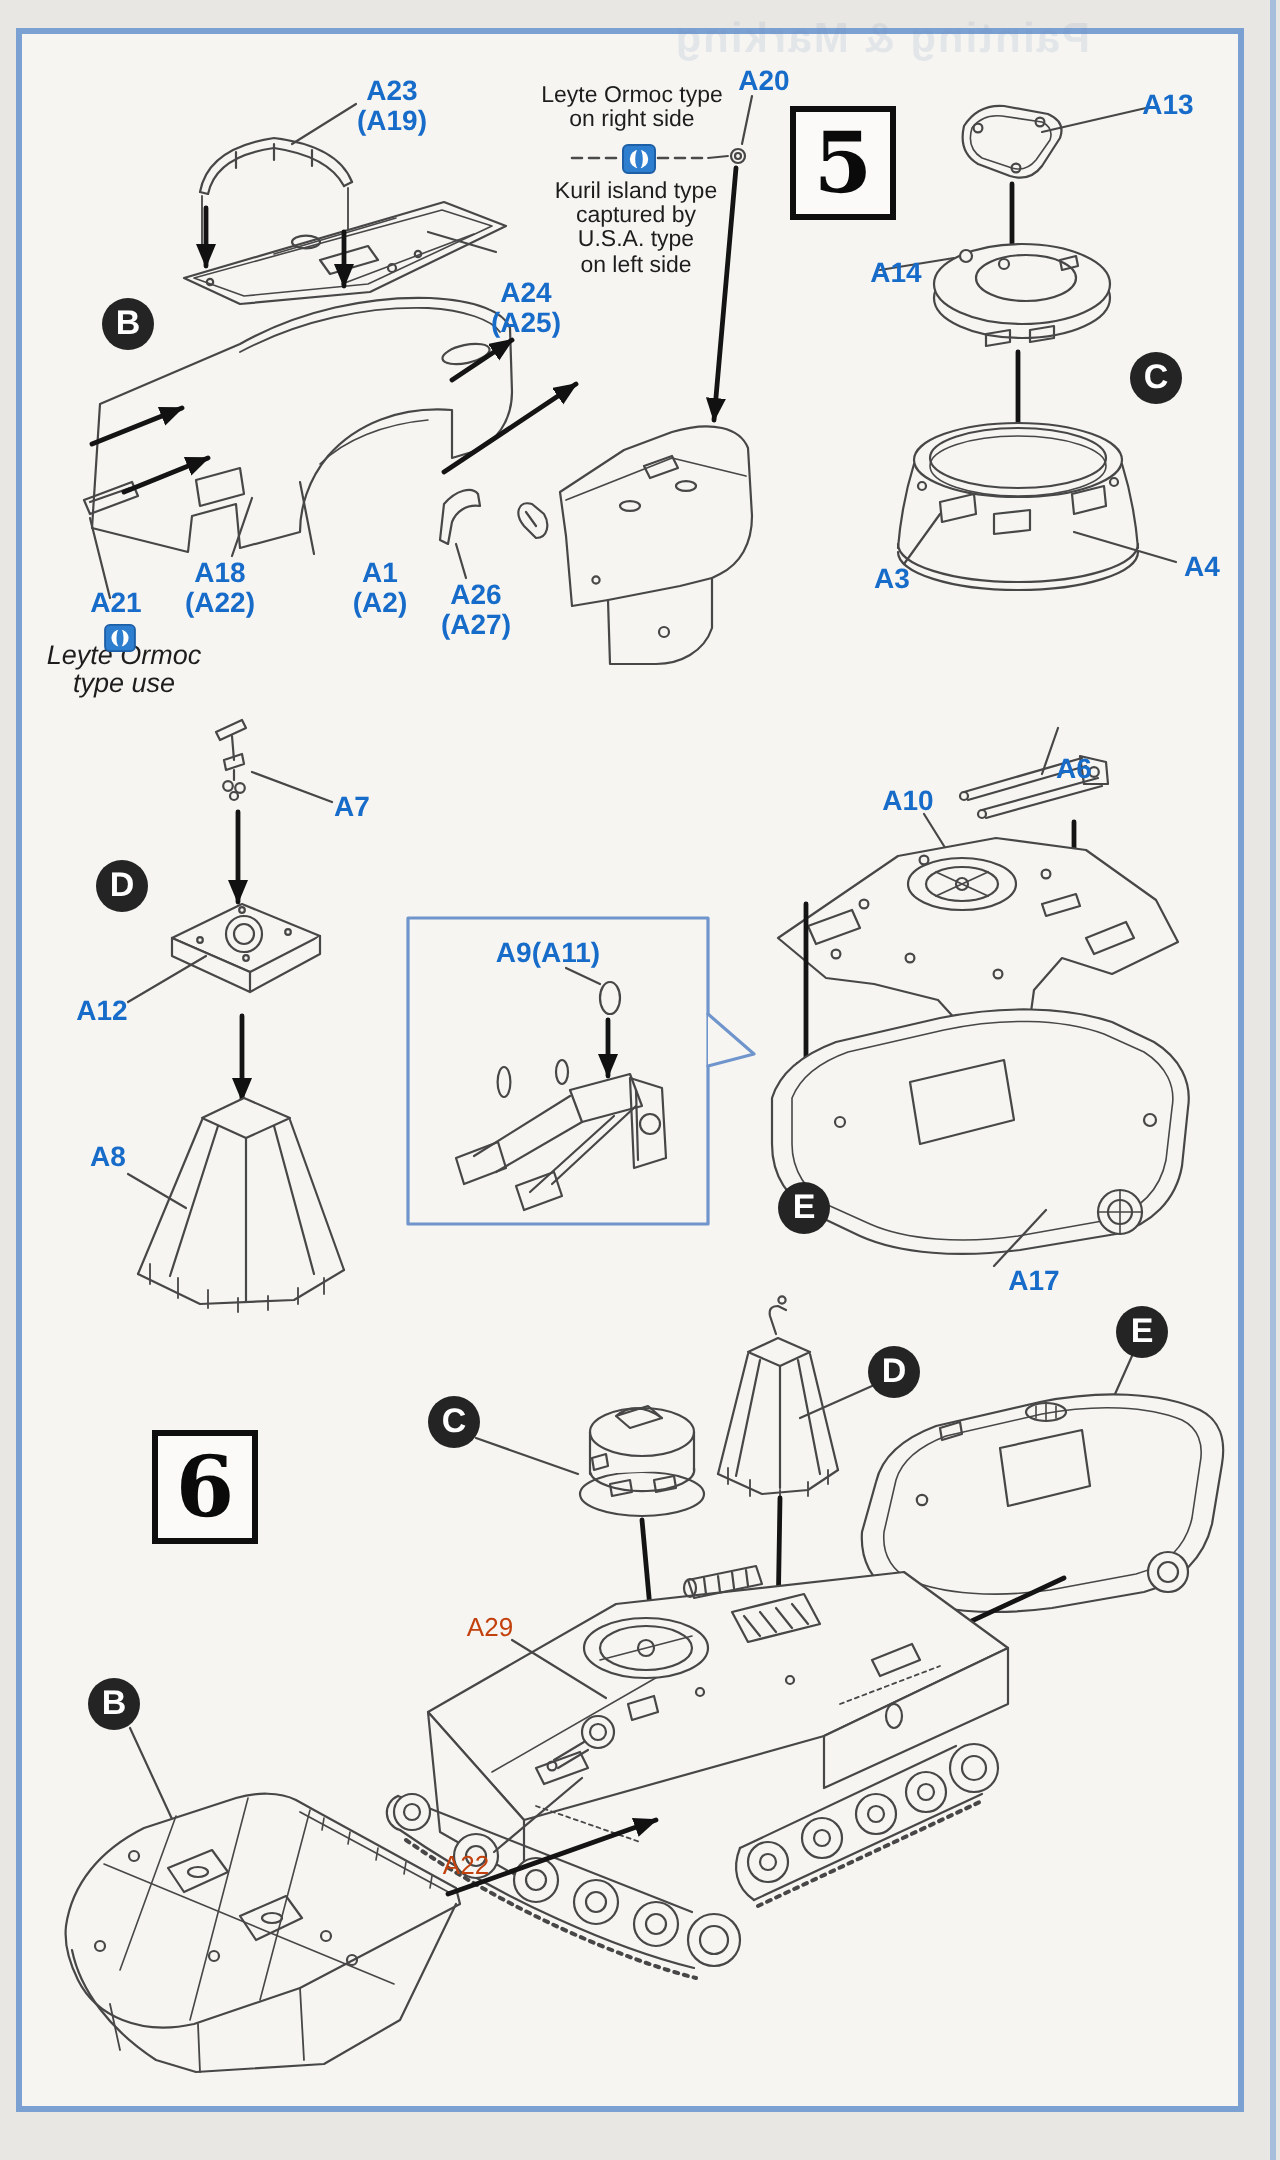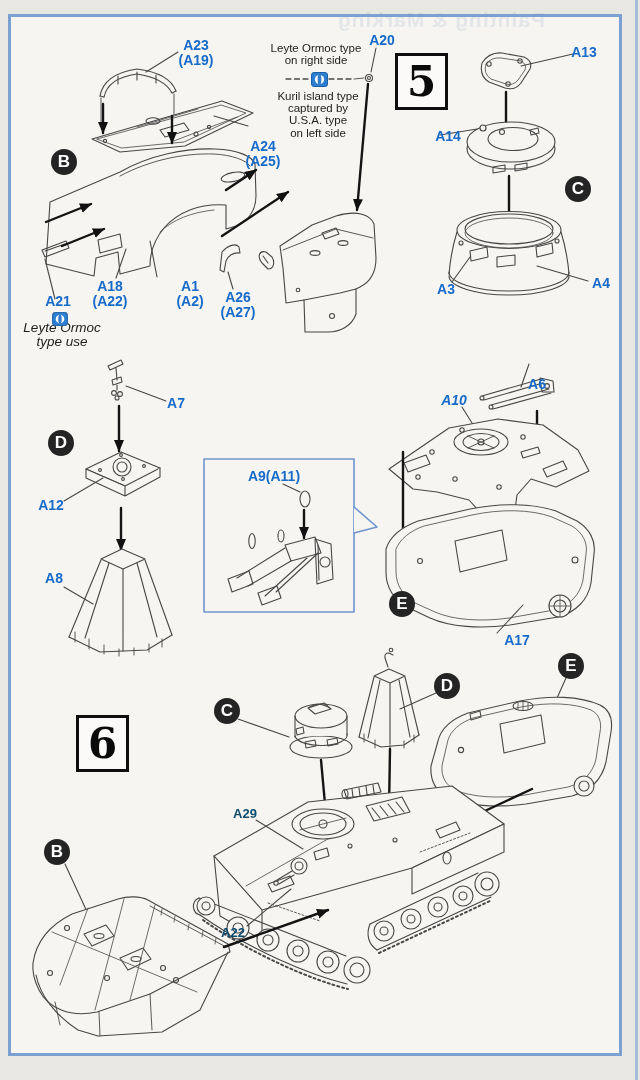--- a/index.html
+++ b/index.html
@@ -6,22 +6,22 @@
   .page{position:relative;width:640px;height:1080px;background:#e9e7e3;overflow:hidden;
         font-family:"Liberation Sans",sans-serif;}
   .frame{position:absolute;box-sizing:border-box;left:8px;top:14px;width:614px;height:1042px;
          border:3px solid #7ba1d2;background:#f6f5f2;}
   .page-edge{position:absolute;right:2px;top:0;width:3px;height:100%;background:#8fb0da;opacity:.75;}
   .art{position:absolute;left:0;top:0;z-index:2;}
   .bleed{position:absolute;left:330px;top:8px;width:215px;z-index:1;transform:scaleX(-1);
          color:#6d87b5;opacity:.13;font-weight:bold;font-size:21px;letter-spacing:1px;white-space:nowrap;}
   .plbl{position:absolute;z-index:3;transform:translateX(-50%);color:#176bc9;
         font-weight:bold;font-size:14px;line-height:1.07;text-align:center;white-space:nowrap;}
-  .blk{position:absolute;z-index:3;transform:translateX(-50%);color:#0c4a6e;
-        font-weight:700;font-size:13px;text-align:left;white-space:nowrap;}
+  .blk{position:absolute;z-index:3;transform:translateX(-50%);color:#c2410c;
+        font-weight:400;font-size:13px;text-align:left;white-space:nowrap;}
   .note{position:absolute;z-index:3;transform:translateX(-50%);color:#1d1d1d;
         font-weight:400;font-size:11.5px;line-height:1.06;text-align:center;white-space:nowrap;}
   .note-big{font-size:13.5px;line-height:1.05;}
   .badge{position:absolute;z-index:3;width:26px;height:26px;border-radius:50%;background:#242424;
          color:#fff;font-weight:bold;font-size:17px;line-height:26px;text-align:center;}
   .stepbox{position:absolute;z-index:3;box-sizing:border-box;width:53px;height:57px;
            border:3px solid #0e0e0e;background:#fbfaf8;display:flex;align-items:center;justify-content:center;
            font-family:"DejaVu Serif",serif;font-weight:bold;font-size:42px;color:#0a0a0a;}
   .vicon{position:absolute;z-index:3;}
 </style>
@@ -386,21 +386,21 @@
   <div class="plbl" style="left:584px;top:45px;">A13</div>
   <div class="plbl" style="left:448px;top:129px;text-align:center;">A14</div>
   <div class="plbl" style="left:446px;top:282px;">A3</div>
   <div class="plbl" style="left:601px;top:276px;">A4</div>
 
   <div class="plbl" style="left:176px;top:396px;">A7</div>
   <div class="plbl" style="left:51px;top:498px;text-align:right;">A12</div>
   <div class="plbl" style="left:54px;top:571px;">A8</div>
   <div class="plbl" style="left:274px;top:469px;">A9(A11)</div>
   <div class="plbl" style="left:537px;top:350px;margin-top:27px;">A6</div>
-  <div class="plbl" style="left:454px;top:393px;font-style:italic;">A10</div>
+  <div class="plbl" style="left:454px;top:393px;">A10</div>
   <div class="plbl" style="left:501px;top:633px;margin-left:16px;">A17</div>
 
   <div class="blk" style="left:245px;top:806px;">A29</div>
   <div class="blk" style="left:233px;top:925px;">A22</div>
 
   <div class="note" style="left:316px;top:42px;">
     <div>Leyte Ormoc type</div>
     <div>on right side</div>
   </div>
   <div class="note" style="left:318px;top:90px;">

